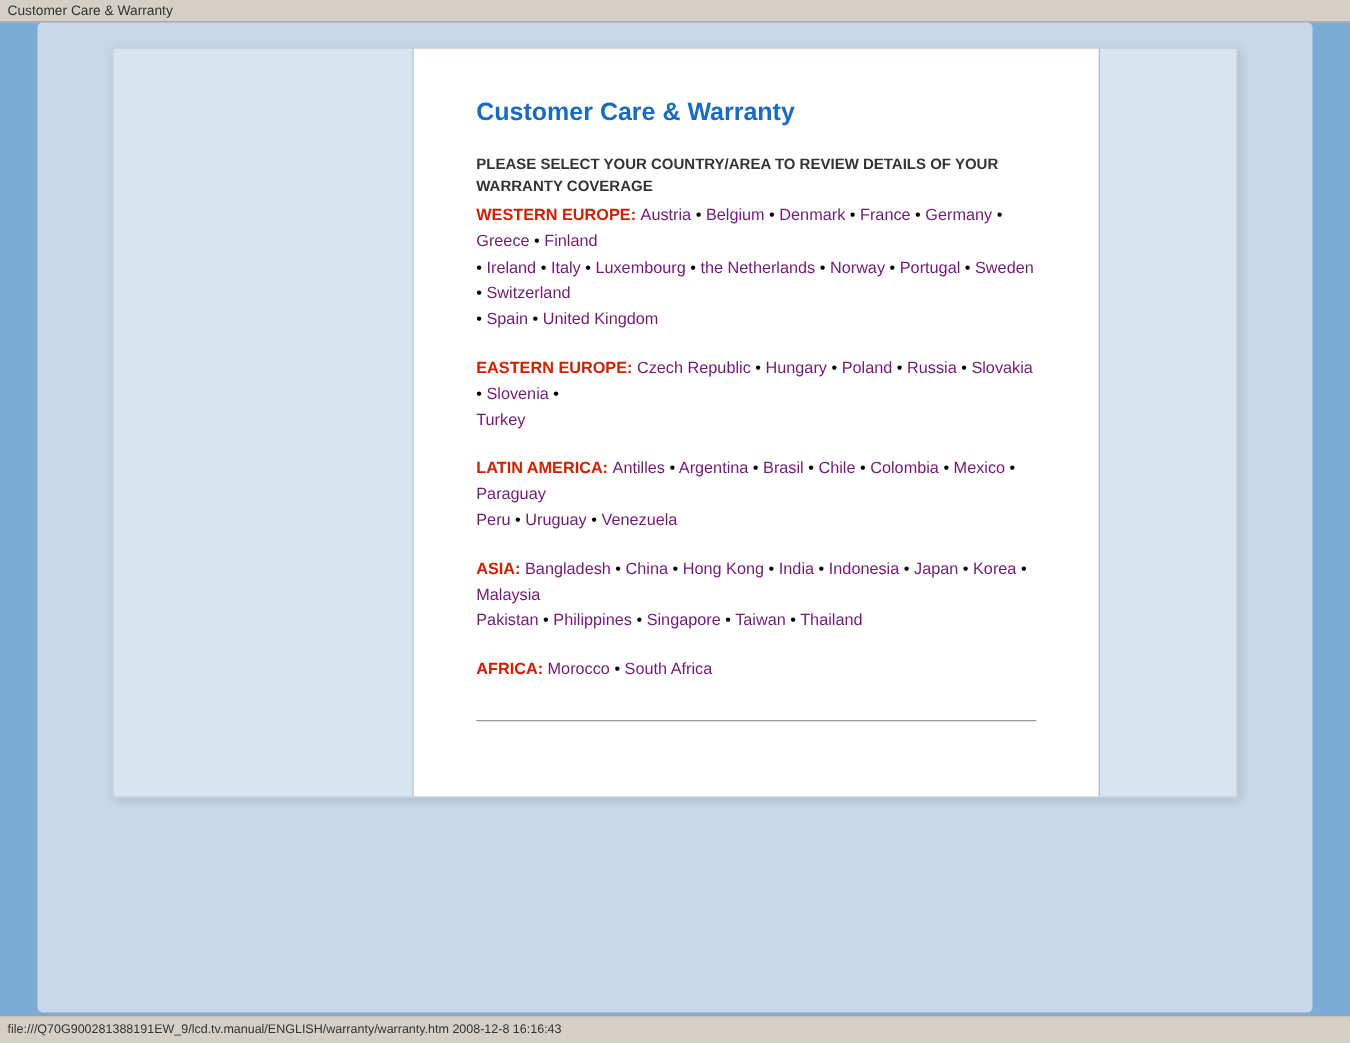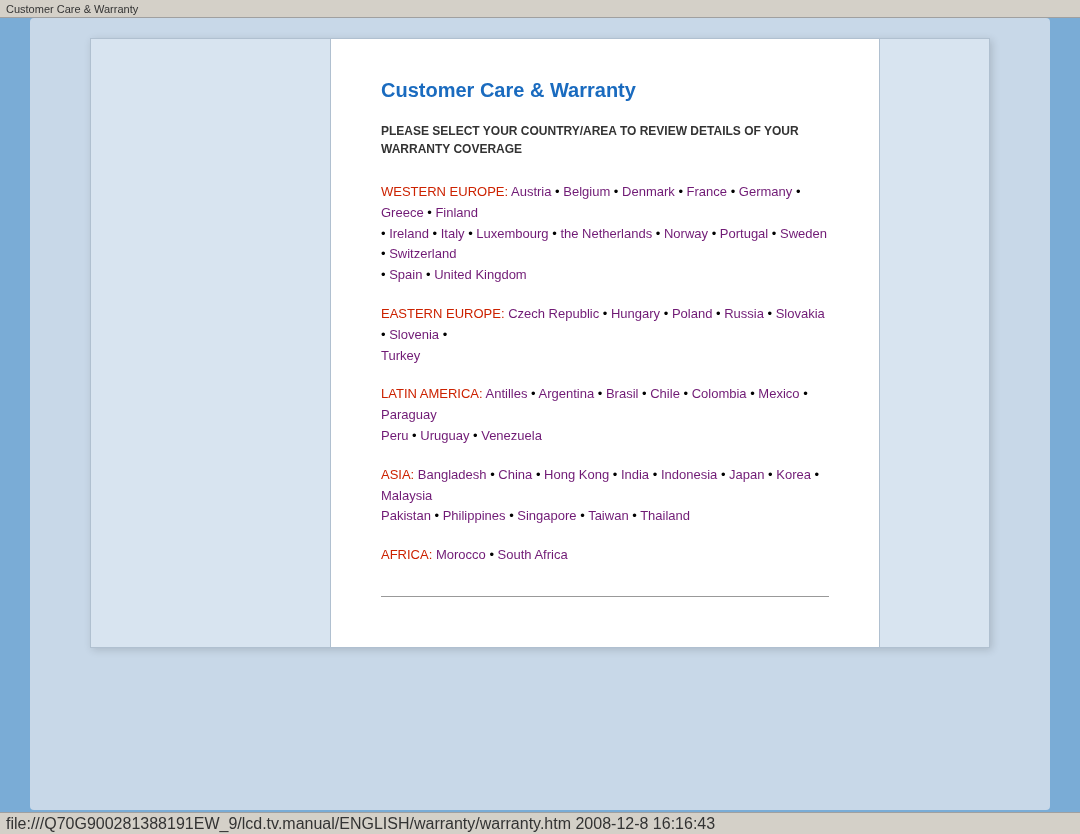--- a/index.html
+++ b/index.html
@@ -78,34 +78,34 @@
       font-size: 20px;
       font-weight: bold;
       color: #1a6bbf;
       margin-bottom: 20px;
     }
 
     .subtitle {
       font-size: 12px;
       color: #333;
       font-weight: bold;
-      margin-bottom: 24px;
+      margin-bottom: 4px;
       text-transform: uppercase;
       line-height: 1.5;
     }
 
     .region-block {
       margin-bottom: 18px;
       line-height: 1.6;
       font-size: 13px;
     }
 
     .region-label {
       color: #cc2200;
-      font-weight: normal;
+      font-weight: bold;
     }
 
     .country-link {
       color: #701a75;
       text-decoration: none;
       cursor: pointer;
     }
 
     .separator {
       border: none;
@@ -121,21 +121,21 @@
       right: 0;
       height: 22px;
       background: #d4d0c8;
       border-top: 1px solid #a0a0a0;
       display: flex;
       align-items: center;
       padding: 0 6px;
     }
 
     .status-text {
-      font-size: 16px;
+      font-size: 10px;
       color: #333;
     }
   </style>
 </head>
 <body>
 
 <div class="browser-chrome">
   <span class="browser-title">Customer Care &amp; Warranty</span>
 </div>
 

